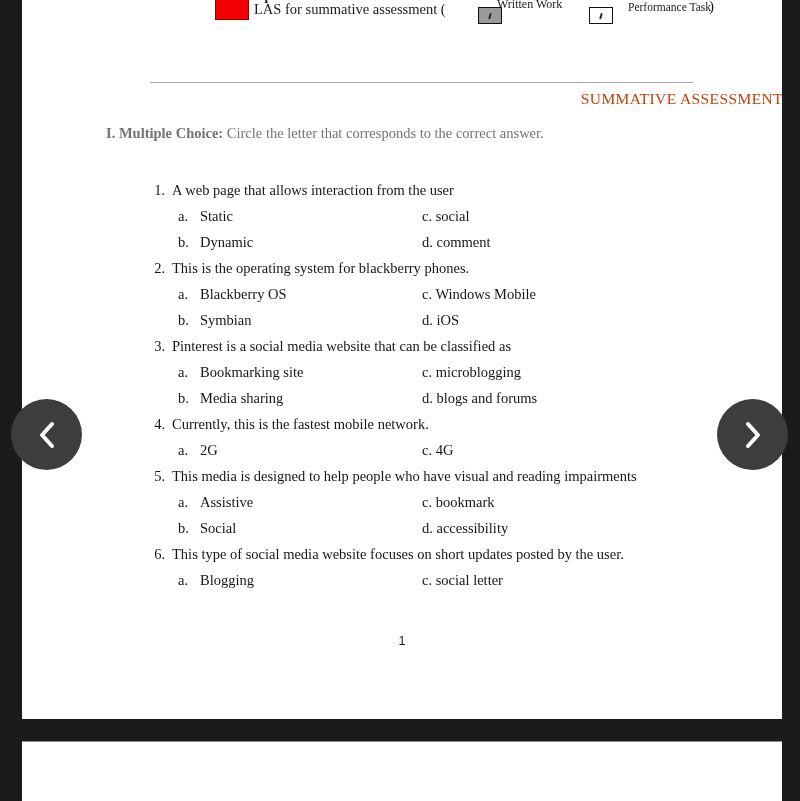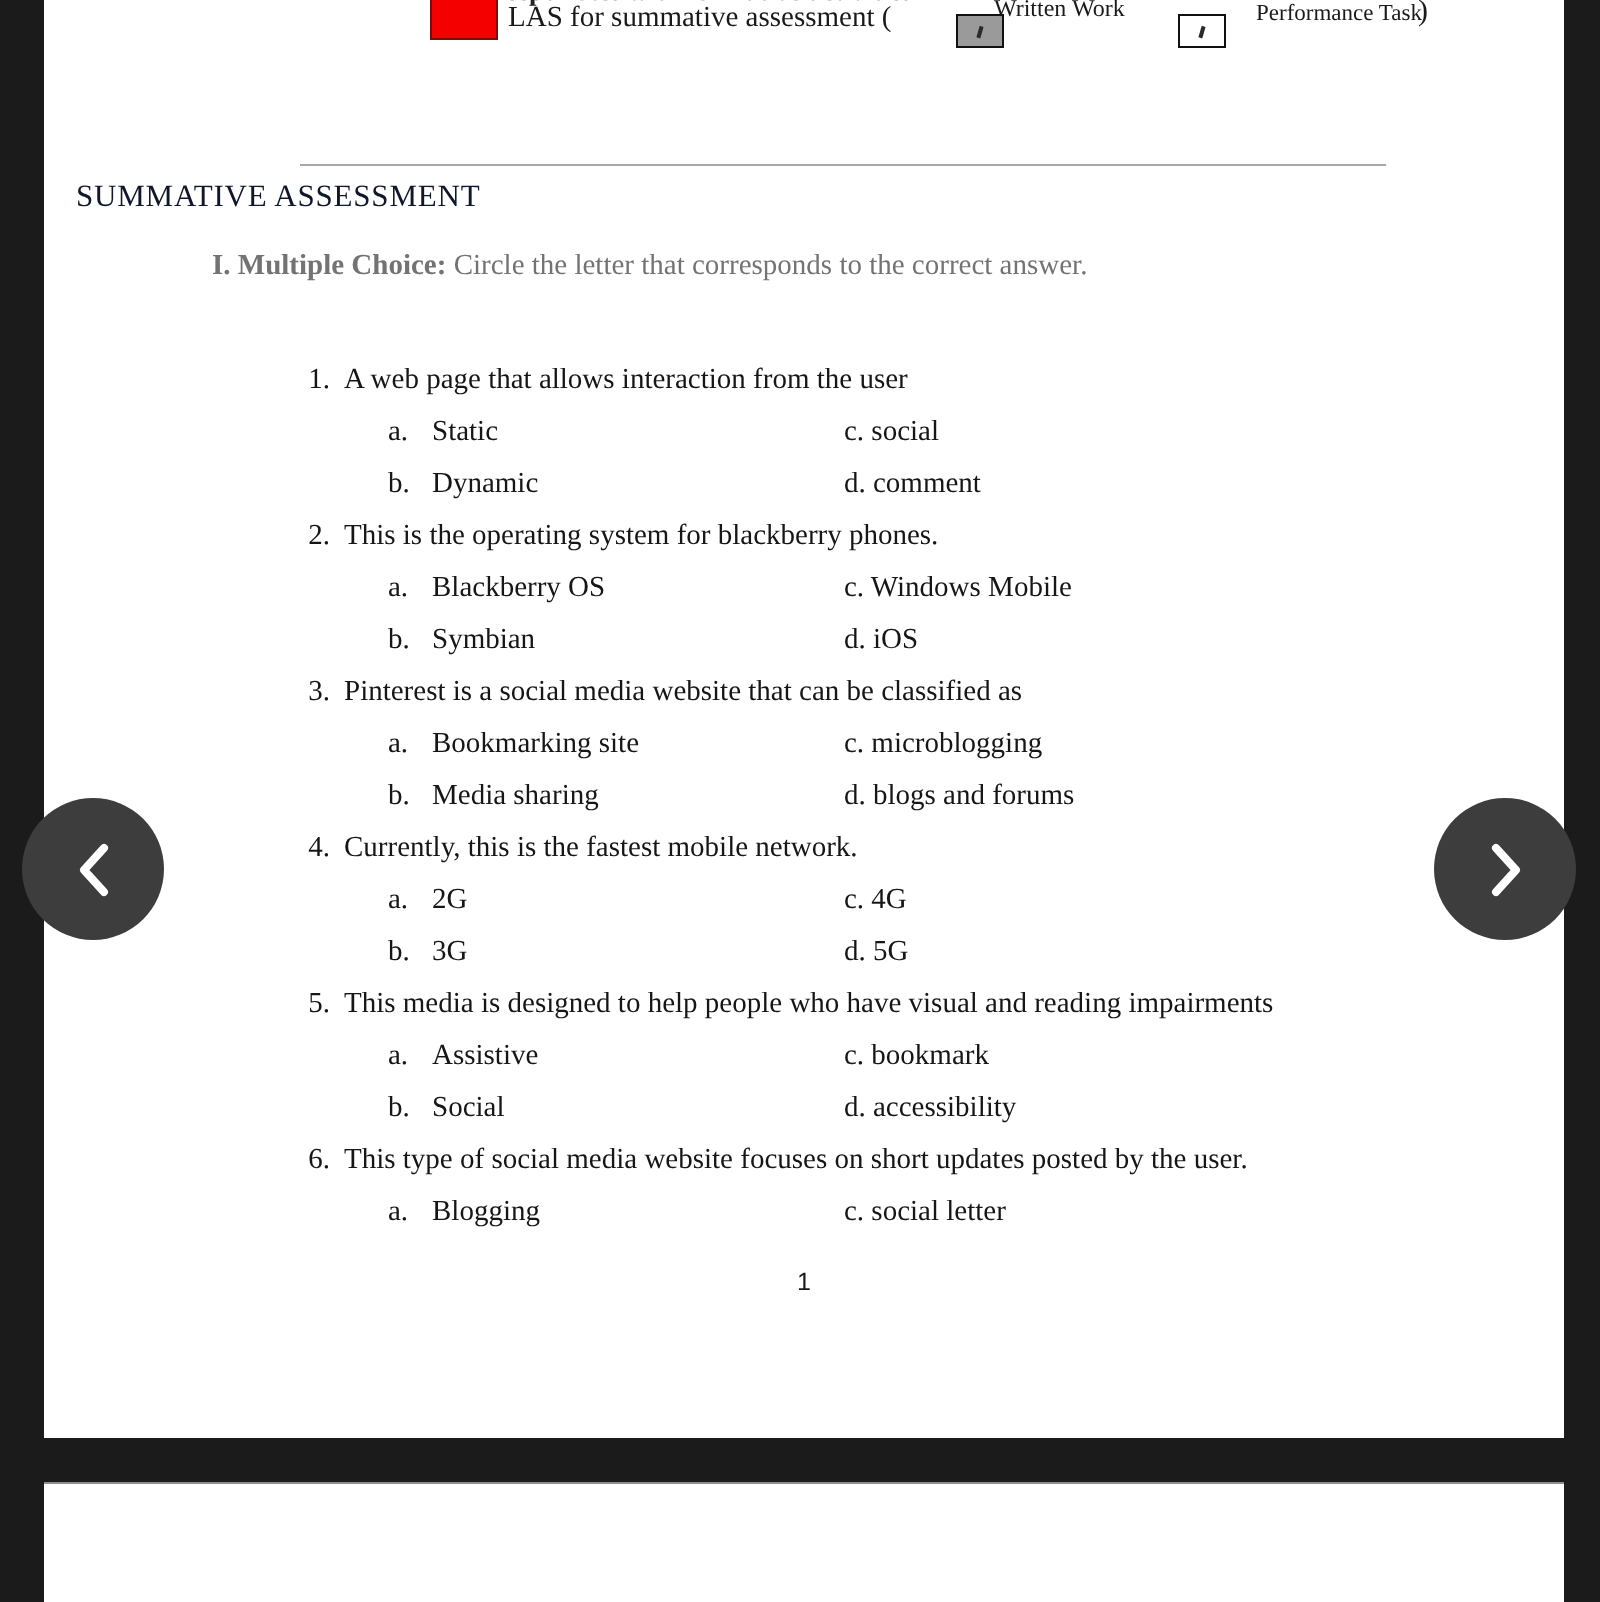--- a/index.html
+++ b/index.html
@@ -146,27 +146,27 @@
     left: 128px;
     top: 90px;
     width: 543px;
     height: 1px;
     background: #a8a8a8;
   }
 
   
   .doc-title {
     position: absolute;
-    left: 16px;
+    left: 1px;
     top: 98px;
     width: 100%;
-    text-align: left;
+    text-align: right;
     font-size: 15.5px;
     letter-spacing: 0.4px;
-    color: #0f172a;
+    color: #c2410c;
   }
   .instructions {
     position: absolute;
     left: 84px;
     top: 133px;
     font-size: 14.5px;
     color: #737373;
   }
   .instructions b { font-weight: bold; }
 
@@ -201,21 +201,21 @@
   .opt-row {
     position: relative;
     height: 26px;
     line-height: 26px;
     font-size: 14.5px;
     color: #161616;
     white-space: nowrap;
   }
   .opt-left {
     position: absolute;
-    left: 22px;
+    left: 6px;
     top: 0;
   }
   .opt-left .mark {
     display: inline-block;
     width: 22px;
   }
   .opt-right {
     position: absolute;
     left: 250px;
     top: 0;
@@ -346,24 +346,20 @@
 
       <div class="question">
         <div class="q-head">
           <span class="q-num">4.</span>
           <span>Currently, this is the fastest mobile network.</span>
         </div>
         <div class="opt-row">
           <span class="opt-left"><span class="mark">a.</span><span>2G</span></span>
           <span class="opt-right">c. 4G</span>
         </div>
-        <div class="opt-row">
-          <span class="opt-left"><span class="mark">b.</span><span>3G</span></span>
-          <span class="opt-right">d. 5G</span>
-        </div>
       </div>
 
       <div class="question">
         <div class="q-head">
           <span class="q-num">5.</span>
           <span>This media is designed to help people who have visual and reading impairments</span>
         </div>
         <div class="opt-row">
           <span class="opt-left"><span class="mark">a.</span><span>Assistive</span></span>
           <span class="opt-right">c. bookmark</span>

